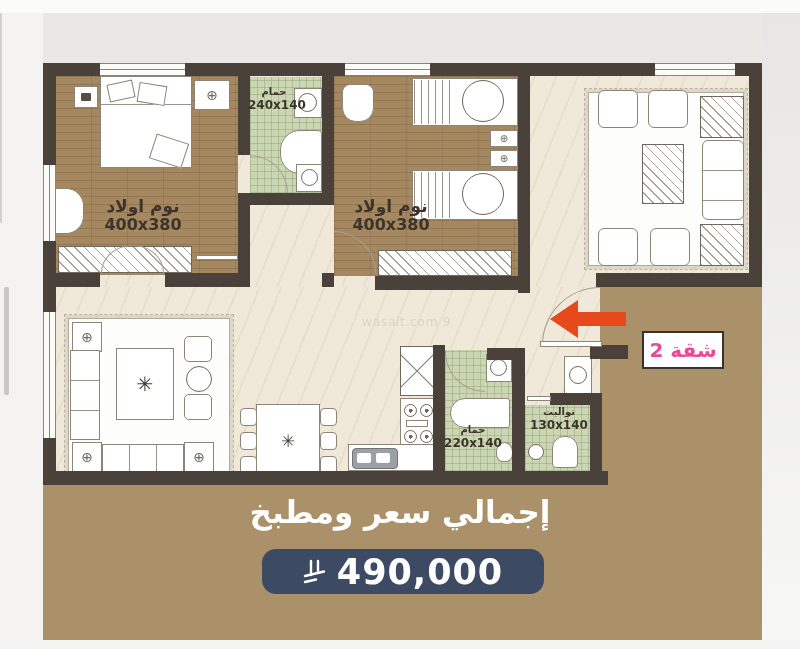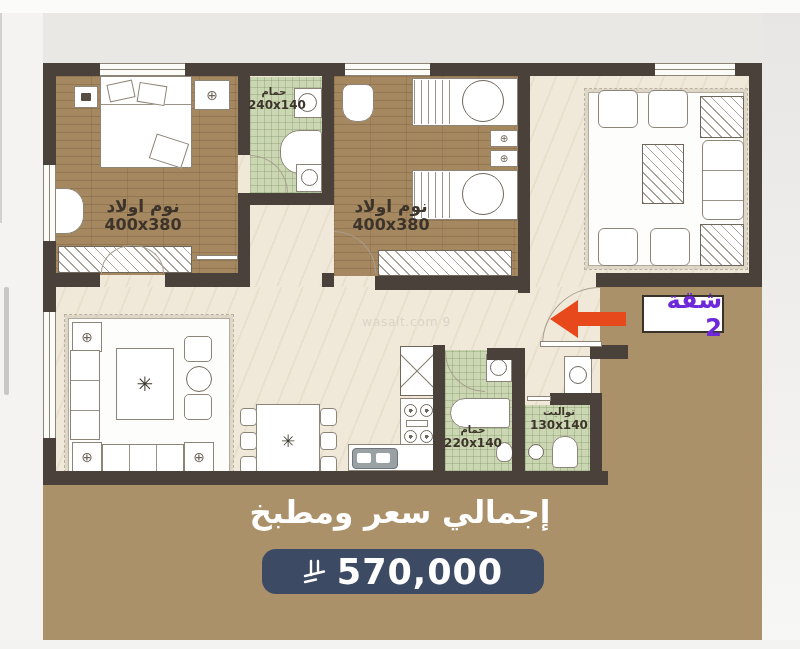--- a/index.html
+++ b/index.html
@@ -34,22 +34,22 @@
   .room-label.sm .rsize{font-size:12px;}
   .flexc{display:flex;align-items:center;justify-content:center;}
   .glyph{color:#6f675c;font-size:14px;font-weight:normal;}
   .plant{color:#3e382f;font-size:20px;}
   .lines-v3{background-image:repeating-linear-gradient(180deg, transparent 0 29px, #9b9287 29px 30px);}
   .lines-h3{background-image:repeating-linear-gradient(90deg, transparent 0 26px, #9b9287 26px 27px);}
   .burner{position:absolute;width:11px;height:11px;border:1px solid #6f675c;border-radius:50%;
     background:radial-gradient(circle, #6f675c 0 2px, #fff 2px);}
   .circ{position:absolute;border:1px solid #6f675c;border-radius:50%;background:#fff;box-sizing:border-box;}
   .watermark{position:absolute;color:#d8d2c6;opacity:.9;font-size:12.5px;letter-spacing:.5px;}
-  .tagbox{position:absolute;background:#fff;border:2px solid #39322b;color:#6d28d9;font-weight:bold;font-size:24px;
-    display:flex;align-items:center;justify-content:center;direction:rtl;box-sizing:border-box;}
+  .tagbox{position:absolute;background:#fff;border:2px solid #39322b;color:#ec4899;font-weight:bold;font-size:20px;
+    display:flex;align-items:center;justify-content:center;direction:rtl;box-sizing:border-box;margin-top:36px;}
   .price-title{position:absolute;color:#ffffff;font-weight:bold;font-size:31px;text-align:center;direction:rtl;}
   .badge{position:absolute;background:#3d4a63;border-radius:14px;display:flex;align-items:center;justify-content:center;
     gap:10px;color:#fff;}
   .badge .amount{font-size:35px;font-weight:bold;letter-spacing:1px;}
 </style>
 </head>
 <body>
 
 <div id="screen">
 
@@ -238,16 +238,16 @@
   <div class="price-title" style="left:150px;top:494px;width:500px;">إجمالي سعر ومطبخ</div>
   <div class="badge" style="left:262px;top:549px;width:282px;height:45px;">
     <svg width="24" height="26" viewBox="0 0 24 26">
       <g stroke="#ffffff" stroke-width="2.4" stroke-linecap="round" fill="none">
         <path d="M8 2 L8 16"></path>
         <path d="M15 2 L15 12"></path>
         <path d="M2 17 L21 12.5"></path>
         <path d="M2 23 L13 20.5"></path>
       </g>
     </svg>
-    <span class="amount">570,000</span>
+    <span class="amount">490,000</span>
   </div>
 
 </div>
 
 </body></html>

